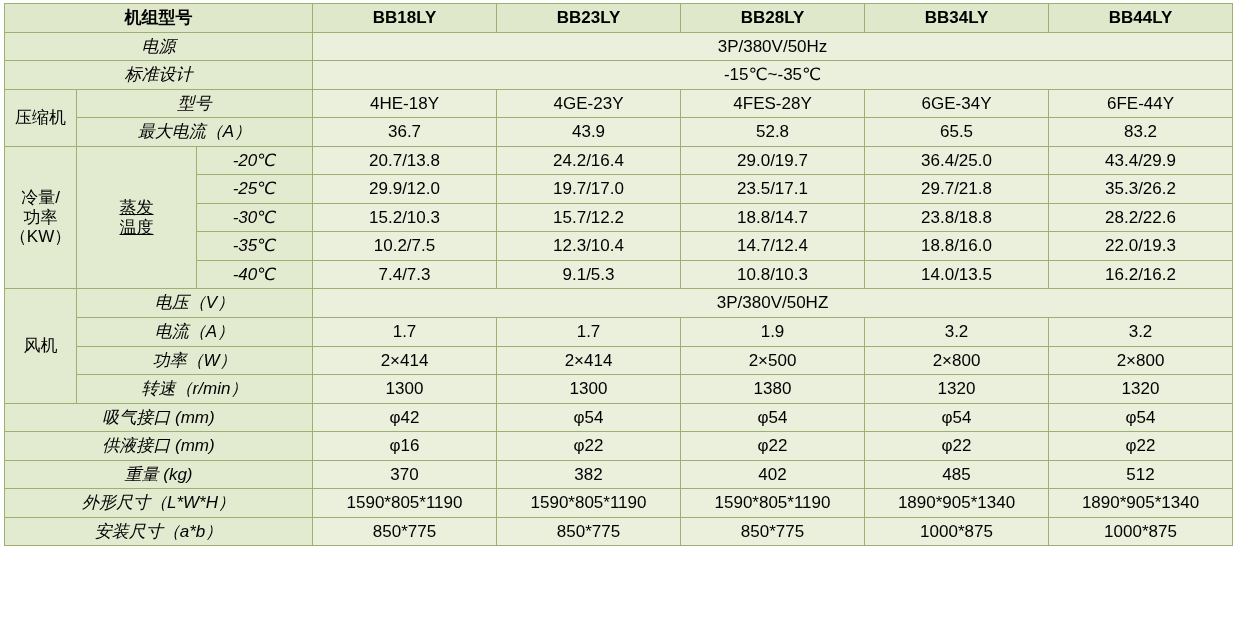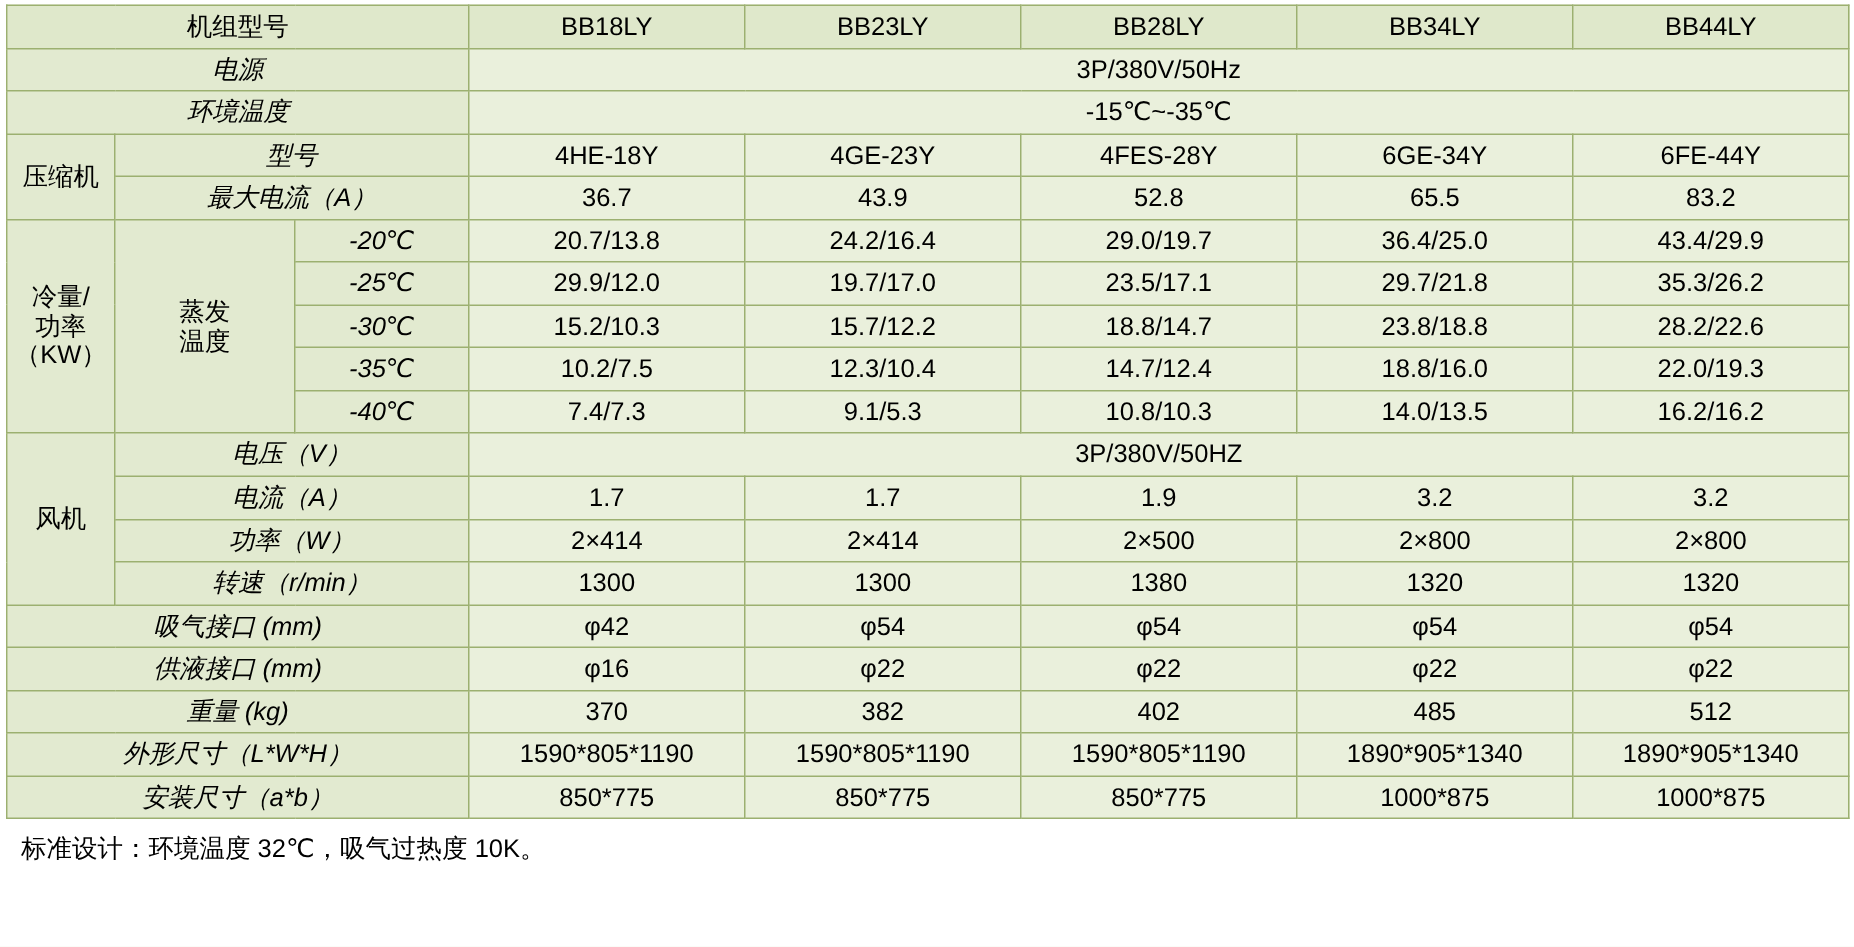--- a/index.html
+++ b/index.html
@@ -32,43 +32,44 @@
     text-align: center;
     vertical-align: middle;
     font-size: 17px;
     line-height: 1.15;
     padding: 4px 2px;
     background: #eaf0dc;
     white-space: nowrap;
   }
   .hdr-label {
     background: #dfe8cb !important;
-    font-weight: normal;
+    font-weight: bold;
     font-size: 19px;
     margin-left: 24px;
   }
   .hdr-model {
     background: #dfe8cb !important;
-    font-weight: normal;
+    font-weight: bold;
     font-size: 19px;
   }
   .rowlabel {
     background: #e2ead0 !important;
     font-size: 18px;
     font-style: italic;
   }
   .grouplabel {
     background: #e2ead0 !important;
     font-size: 18px;
     line-height: 1.35;
   }
   .subgroup {
     background: #e2ead0 !important;
     font-size: 18px;
     line-height: 1.35;
+    text-decoration: underline;
   }
   .val {
     font-size: 17px;
   }
   .note {
     margin: 8px 0 0 14px;
     font-size: 17px;
     color: #000;
   }
   .w-lbl1 { width: 72px; }
@@ -102,21 +103,21 @@
         <td class="hdr-model">BB34LY</td>
         <td class="hdr-model">BB44LY</td>
       </tr>
 
       <tr>
         <td class="rowlabel" colspan="3">电源</td>
         <td class="val" colspan="5">3P/380V/50Hz</td>
       </tr>
 
       <tr>
-        <td class="rowlabel" colspan="3">环境温度</td>
+        <td class="rowlabel" colspan="3">标准设计</td>
         <td class="val" colspan="5">-15℃~-35℃</td>
       </tr>
 
       <tr>
         <td class="grouplabel" rowspan="2">压缩机</td>
         <td class="rowlabel" colspan="2">型号</td>
         <td class="val">4HE-18Y</td>
         <td class="val">4GE-23Y</td>
         <td class="val">4FES-28Y</td>
         <td class="val">6GE-34Y</td>
@@ -253,15 +254,14 @@
         <td class="val">850*775</td>
         <td class="val">850*775</td>
         <td class="val">850*775</td>
         <td class="val">1000*875</td>
         <td class="val">1000*875</td>
       </tr>
 
     </tbody>
   </table>
 
-  <div class="note">标准设计：环境温度 32℃，吸气过热度 10K。</div>
 
 </div>
 
 </body></html>

